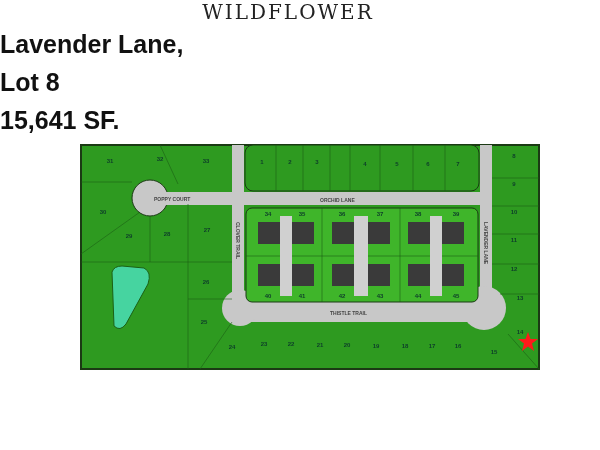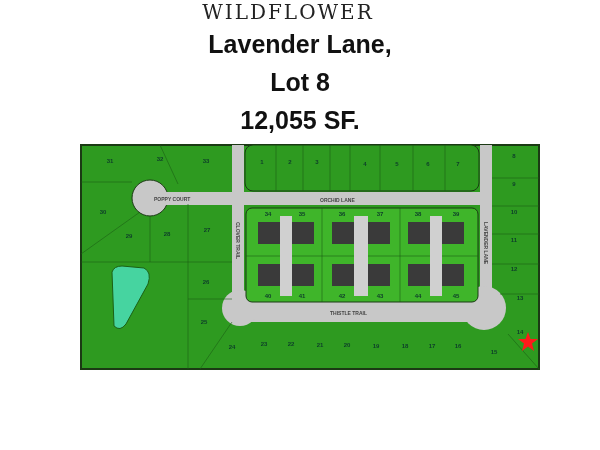--- a/index.html
+++ b/index.html
@@ -1,31 +1,31 @@
 <!DOCTYPE html>
 <html><head>
 <meta charset="utf-8">
 <style>
   html, body { margin:0; padding:0; background:#ffffff; }
   body { width:600px; height:450px; position:relative; overflow:hidden; }
   .brand { position:absolute; left:0; width:576px; top:0; text-align:center;
     font-family:"DejaVu Serif", serif; font-size:20px; letter-spacing:2px; color:#222; line-height:24px; }
-  .title { position:absolute; left:0; width:600px; text-align:center;
+  .title { position:absolute; left:0; width:600px; text-align:left;
     font-family:"Liberation Sans", sans-serif; font-weight:bold; font-size:25px; color:#111; }
   .t1 { top:30px; } .t2 { top:68px; } .t3 { top:106px; }
   .map { position:absolute; left:80px; top:144px; width:460px; height:226px; }
   svg text { font-family:"Liberation Sans", sans-serif; font-weight:bold; }
 </style>
 </head>
 <body>
 
 <div class="brand">WILDFLOWER</div>
 <div class="title t1">Lavender Lane,</div>
 <div class="title t2">Lot 8</div>
-<div class="title t3">12,055 SF.</div>
+<div class="title t3">15,641 SF.</div>
 
 <div class="map">
 <svg width="460" height="226" viewBox="0 0 460 226" xmlns="http://www.w3.org/2000/svg">
 
   <rect x="1" y="1" width="458" height="224" fill="#2e9a20" stroke="#1b3a14" stroke-width="2"></rect>
 
   <g fill="#c8c8c8" stroke="#1b3a14" stroke-width="1">
 
     <circle cx="70" cy="54" r="18"></circle>
     <rect x="70" y="48" width="340" height="13" stroke="none"></rect>

